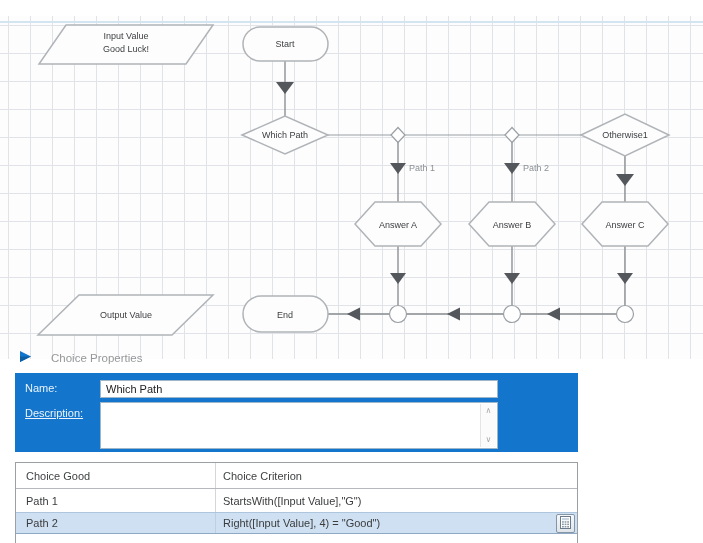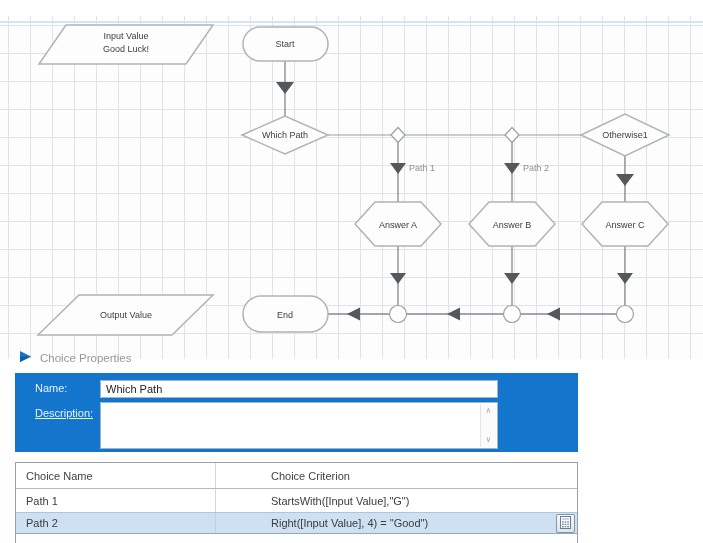--- a/index.html
+++ b/index.html
@@ -29,31 +29,31 @@
   svg text.edge-label{fill:#8b9095;text-anchor:start;}
   .shape{fill:#fdfdfd;stroke:#b0b4b8;stroke-width:1.5;}
   .conn{stroke:#85898d;stroke-width:1.3;fill:none;}
   .conn-light{stroke:#9aa0a5;stroke-width:1.2;fill:none;}
   .arrow{fill:#54585c;stroke:none;}
   .junction{fill:#ffffff;stroke:#9aa0a5;stroke-width:1.2;}
 
   
   .props-header{
     position:absolute;left:18px;top:350px;height:16px;
-    display:flex;align-items:center;gap:7px;
+    display:flex;align-items:center;gap:18px;
   }
   .props-header .title{font-size:11.5px;color:#959799;}
 
   
   .blue-panel{
     position:absolute;left:15px;top:373px;width:563px;height:79px;
     background:#1376cc;
   }
   .blue-panel .lbl{
-    position:absolute;left:20px;font-size:11px;color:#eaf3fb;
+    position:absolute;left:10px;font-size:11px;color:#eaf3fb;
   }
   .lbl-name{top:9px;}
   .lbl-desc{top:34px;text-decoration:underline;}
   .name-input{
     position:absolute;left:85px;top:7px;width:391px;height:16px;
     background:#ffffff;border:1px solid #9fb6c9;
     font-family:"Liberation Sans",sans-serif;font-size:11px;color:#222;
     padding:0 0 0 5px;outline:none;
   }
   .desc-box{
@@ -76,21 +76,21 @@
     position:absolute;left:15px;top:462px;width:563px;height:81px;
     border:1px solid #9aa0a5;background:#ffffff;box-sizing:border-box;
   }
   .t-row{display:flex;width:100%;box-sizing:border-box;position:relative;}
   .t-head{height:26px;border-bottom:1px solid #b5b9bd;}
   .t-cell{
     box-sizing:border-box;font-size:11px;color:#3a3c3e;
     display:flex;align-items:center;
   }
   .c-name{width:200px;padding-left:10px;border-right:1px solid #d4d7da;}
-  .c-crit{flex:1;padding-left:7px;margin-left:48px;}
+  .c-crit{flex:1;padding-left:7px;}
   .t-head .t-cell{color:#404244;}
   .row-plain{height:23px;background:#ffffff;}
   .row-selected{
     height:22px;background:#cfe0f2;
     border-top:1px solid #aec5de;border-bottom:1px solid #8fa9c4;
   }
   .row-selected .c-name{border-right-color:#bccfe4;}
   .row-filler{height:9px;background:#ffffff;}
   .calc-btn{
     position:absolute;right:2px;top:1px;width:19px;height:19px;
@@ -203,21 +203,21 @@
     <span></span>
     <div class="desc-scroll">
       <div class="chev chev-up">∧</div>
       <div class="chev chev-down">∨</div>
     </div>
   </div>
 </div>
 
 <div class="choices-table">
   <div class="t-row t-head">
-    <div class="t-cell c-name">Choice Name</div>
+    <div class="t-cell c-name">Choice Good</div>
     <div class="t-cell c-crit">Choice Criterion</div>
   </div>
 
   <div class="t-row row-plain">
     <div class="t-cell c-name">Path 1</div>
     <div class="t-cell c-crit">StartsWith([Input Value],"G")</div>
   </div>
 
   <div class="t-row row-selected">
     <div class="t-cell c-name">Path 2</div>

